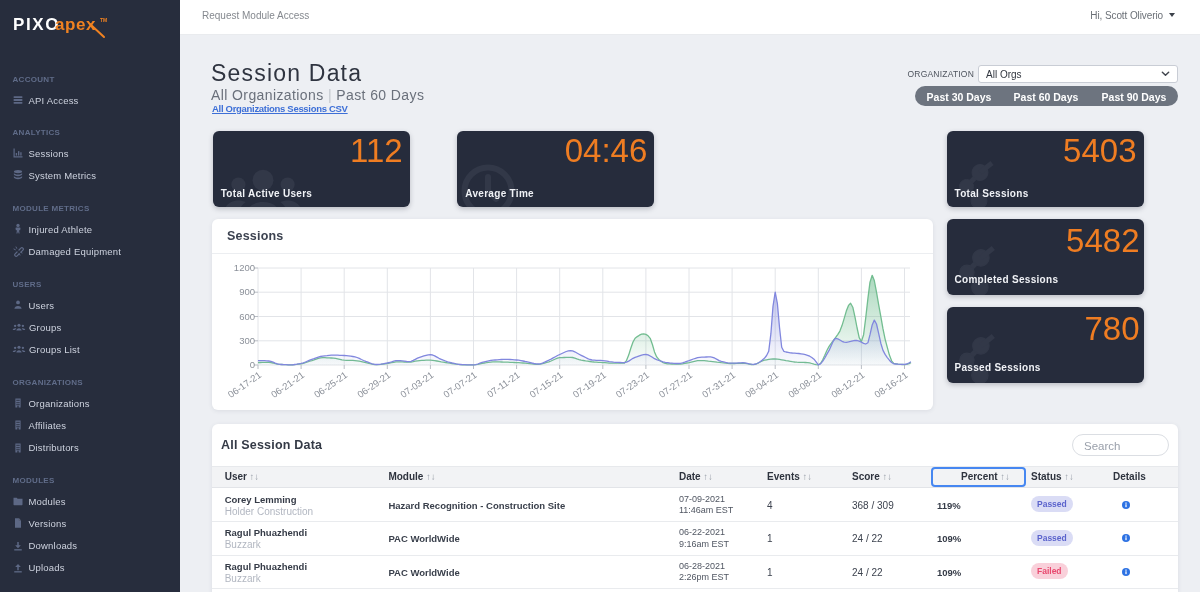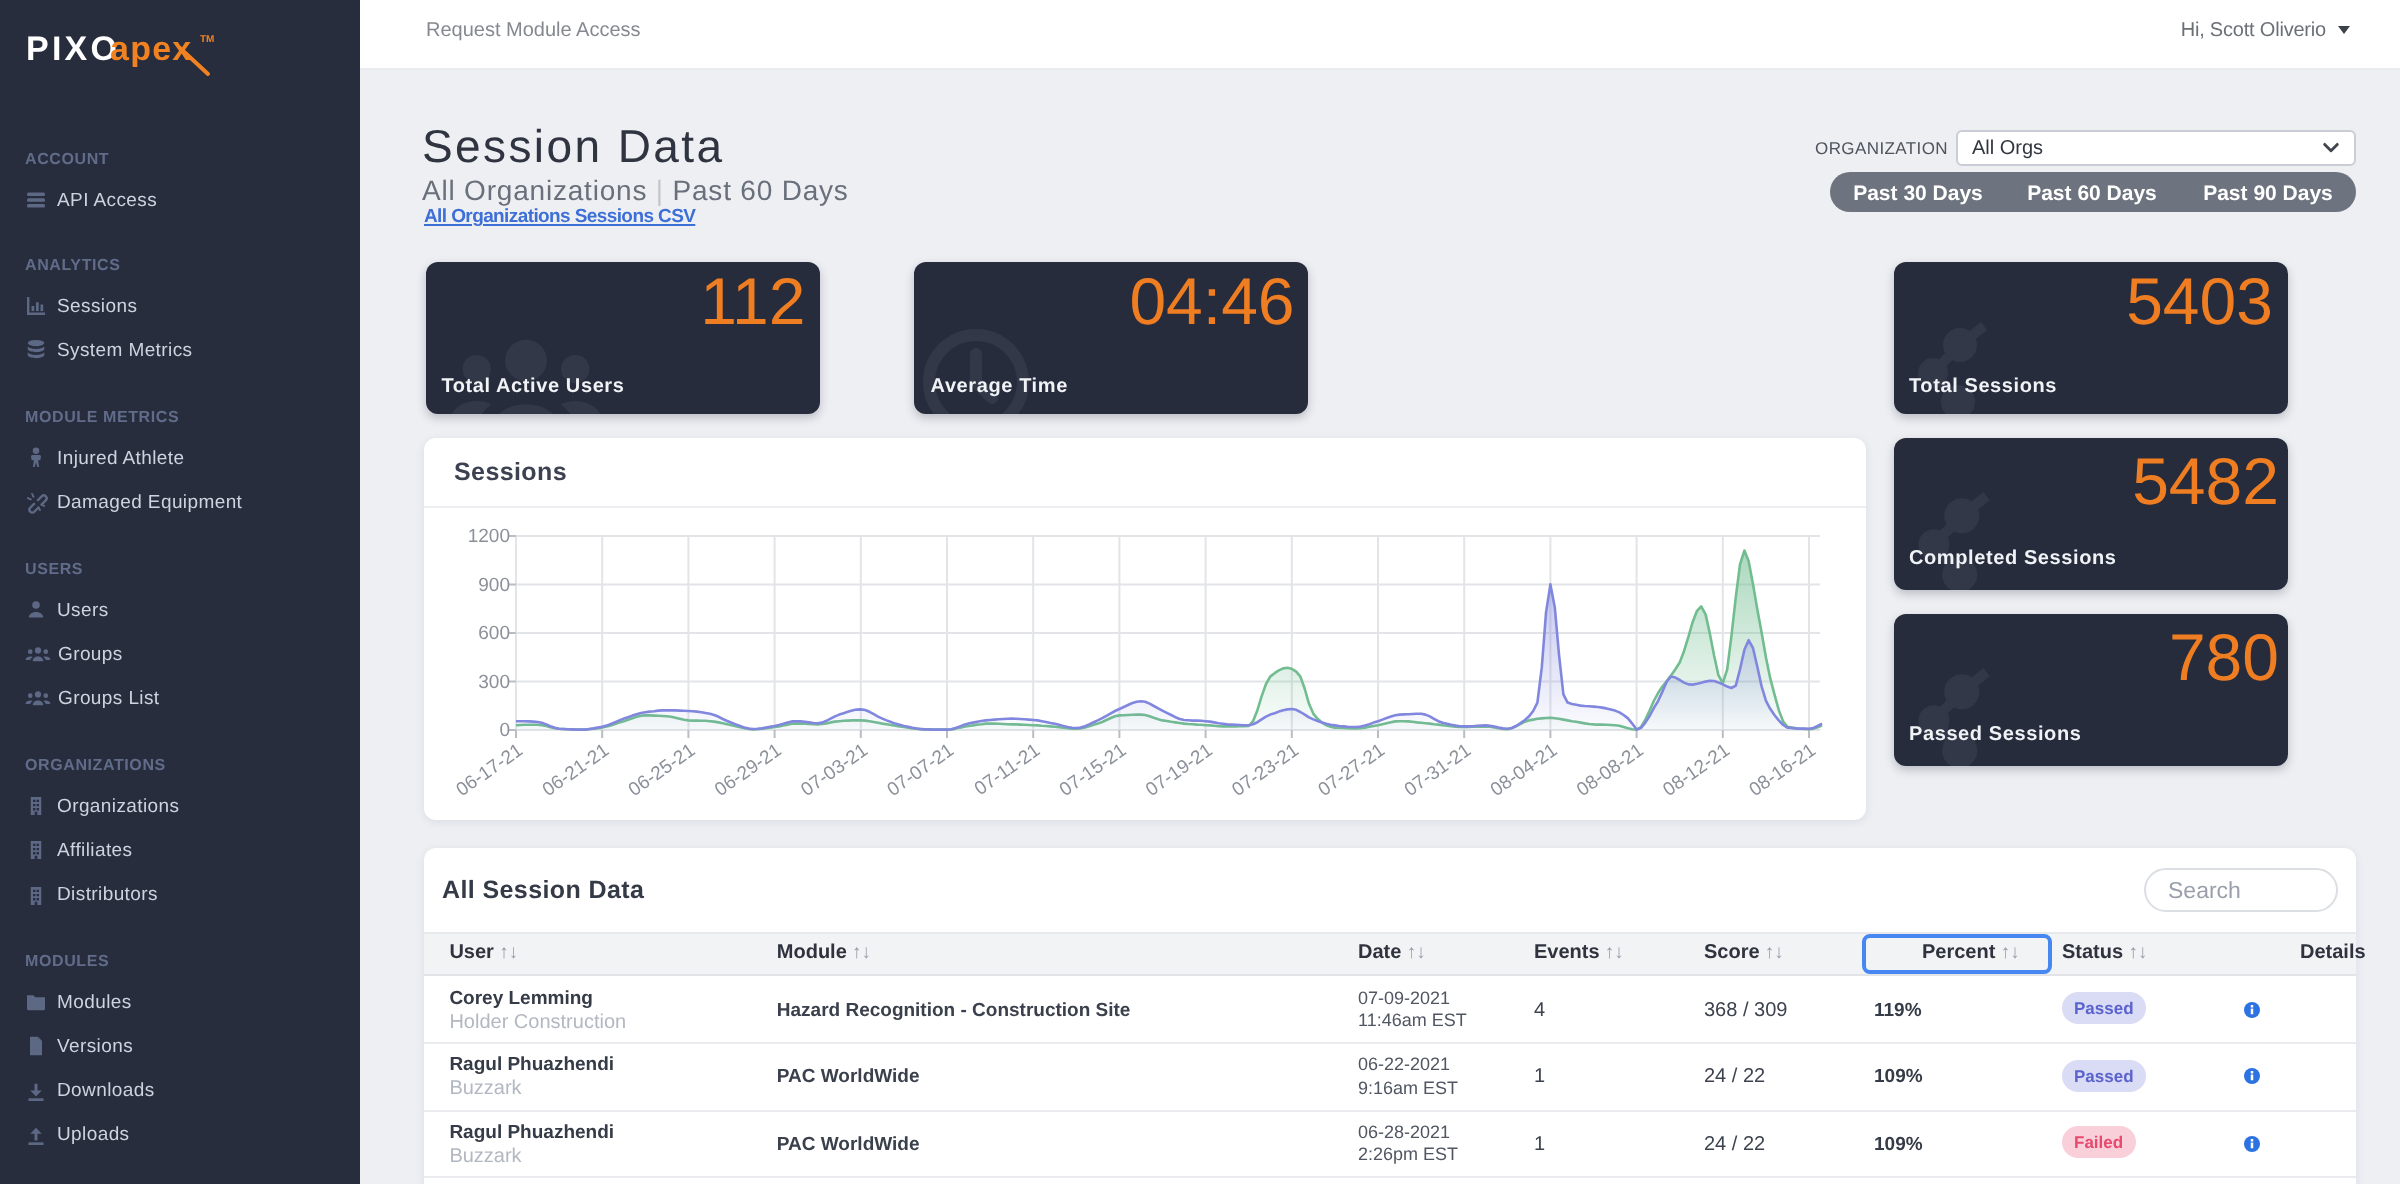--- a/index.html
+++ b/index.html
@@ -181,21 +181,21 @@
         <svg width="16" height="16" viewBox="0 0 16 16">
           <g class="ic">
             <path d="M8 2.5l3.8 4H9V11H7V6.5H4.2z"></path>
             <path d="M3 12.2h10v1.8H3z"></path>
           </g>
         </svg>
         <span>Uploads</span>
       </div>
 </div>
 <div id="topbar"></div>
-<div class="abs" style="left:213px;top:10px;font-size:10px;color:#85898f;">Request Module Access</div>
+<div class="abs" style="left:202px;top:10px;font-size:10px;color:#85898f;">Request Module Access</div>
 <div class="abs" style="top:9.5px;right:37px;font-size:10px;color:#6b7077;letter-spacing:-.1px;">Hi, Scott Oliverio</div>
 <div class="abs" style="top:12.5px;right:25px;width:0;height:0;border-left:3.5px solid transparent;border-right:3.5px solid transparent;border-top:4px solid #3c414a;"></div>
 
 <div class="abs" style="left:211px;top:60px;font-size:23px;font-weight:normal;color:#2f3440;letter-spacing:1.2px;">Session Data</div>
 <div class="abs" style="left:211px;top:87px;font-size:14px;color:#6a707b;letter-spacing:.4px;">All Organizations <span style="color:#c3c7cd;">|</span> Past 60 Days</div>
 <div class="abs" style="left:212px;top:103px;font-size:9.5px;font-weight:bold;color:#3d6fd7;letter-spacing:-.3px;text-decoration:underline;">All Organizations Sessions CSV</div>
 <div class="abs" style="left:876px;top:69px;width:98px;text-align:right;font-size:8.5px;color:#4e545e;letter-spacing:.2px;">ORGANIZATION</div>
 <div class="abs" style="left:978px;top:64.5px;width:200px;height:18px;background:#fff;border:1px solid #c9cdd5;border-radius:3px;"></div>
 <div class="abs" style="left:986px;top:69px;font-size:10px;color:#31363f;">All Orgs</div>
 <svg class="abs" style="left:1161px;top:69.5px;" width="9" height="8" viewBox="0 0 10 8">
@@ -309,21 +309,21 @@
 <div class="abs" style="left:860px;top:10px;width:97px;height:22px;border:1px solid #dbdee3;border-radius:11px;background:#fff;"></div>
 <div class="abs" style="left:872px;top:15.5px;font-size:11.5px;color:#9aa0ab;">Search</div>
 <div class="abs" style="left:0;top:42px;width:966px;height:21.5px;background:#f2f3f5;border-top:1px solid #e7e9ec;border-bottom:1px solid #e2e4e8;"></div>
 <div class="abs hdr" style="left:12.7px;top:47px;">User<span class="arr"> ↑↓</span></div>
 <div class="abs hdr" style="left:176.4px;top:47px;">Module<span class="arr"> ↑↓</span></div>
 <div class="abs hdr" style="left:467px;top:47px;">Date<span class="arr"> ↑↓</span></div>
 <div class="abs hdr" style="left:555px;top:47px;">Events<span class="arr"> ↑↓</span></div>
 <div class="abs hdr" style="left:640px;top:47px;">Score<span class="arr"> ↑↓</span></div>
 <div class="abs hdr" style="left:749px;top:47px;">Percent<span class="arr"> ↑↓</span></div>
 <div class="abs hdr" style="left:819px;top:47px;">Status<span class="arr"> ↑↓</span></div>
-<div class="abs hdr" style="left:938px;top:47px;">Details</div>
+<div class="abs hdr" style="left:901px;top:47px;">Details</div>
 <div class="abs" style="left:719px;top:42.5px;width:95px;height:20.5px;border:2px solid #4687f1;border-radius:4px;"></div>
 <div class="abs cellb" style="left:12.7px;top:69.5px;">Corey Lemming</div>
 <div class="abs mut" style="left:12.7px;top:81.5px;">Holder Construction</div>
 <div class="abs cell" style="left:176.4px;top:75.5px;font-weight:bold;color:#3a404c;font-size:9.5px;">Hazard Recognition - Construction Site</div>
 <div class="abs dt" style="left:467px;top:69.5px;">07-09-2021<br>11:46am EST</div>
 <div class="abs cell" style="left:555px;top:75.5px;">4</div>
 <div class="abs cell" style="left:640px;top:75.5px;">368 / 309</div>
 <div class="abs cellb" style="left:725px;top:75.5px;">119%</div>
 <div class="abs pill pass" style="left:819px;top:72.0px;">Passed</div>
 <svg class="abs" style="left:909.6px;top:76.5px;" width="8" height="8" viewBox="0 0 9 9">

